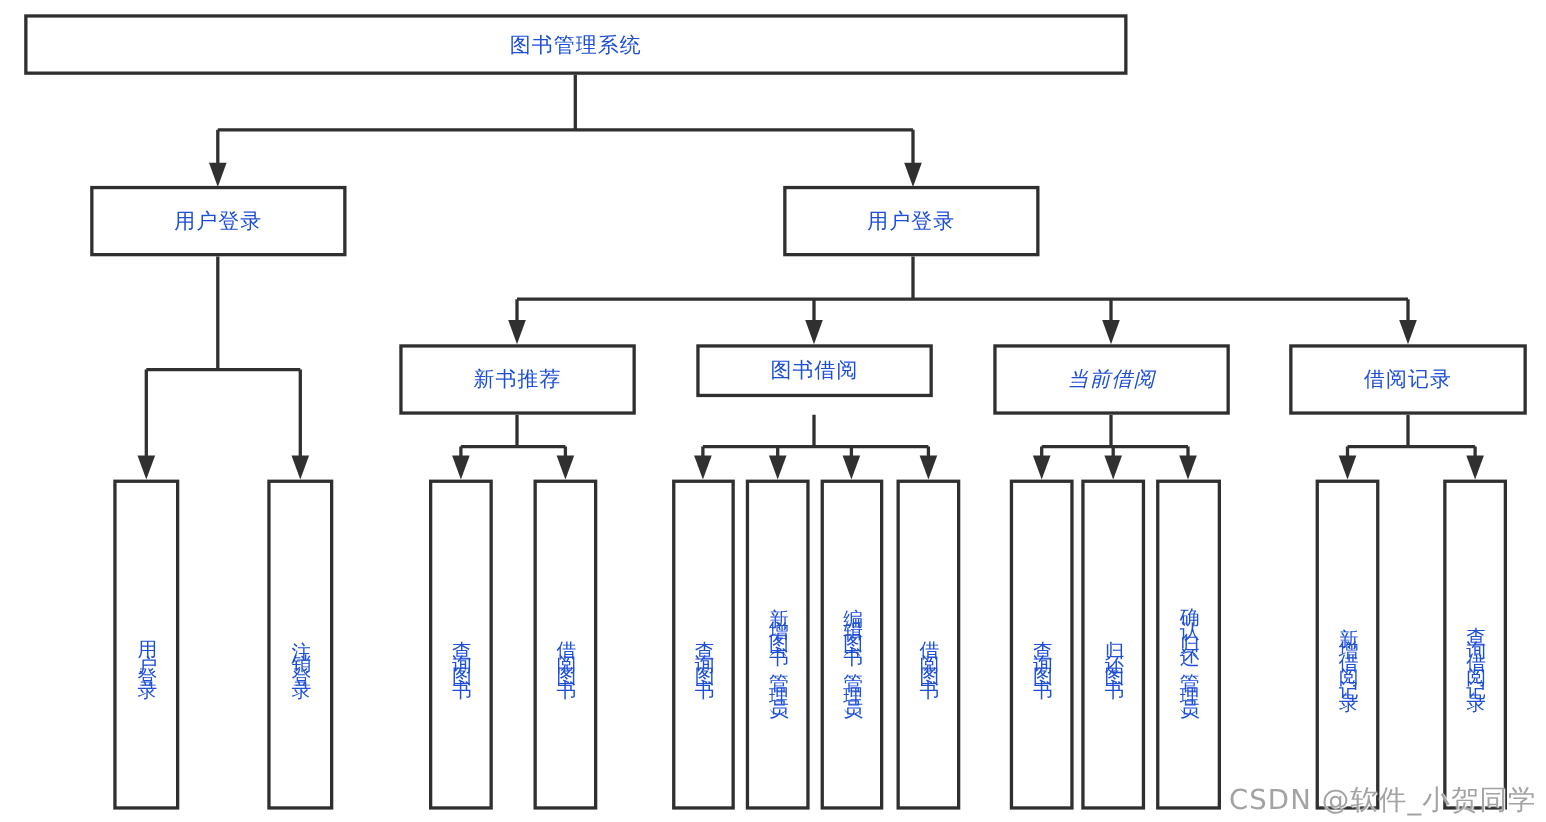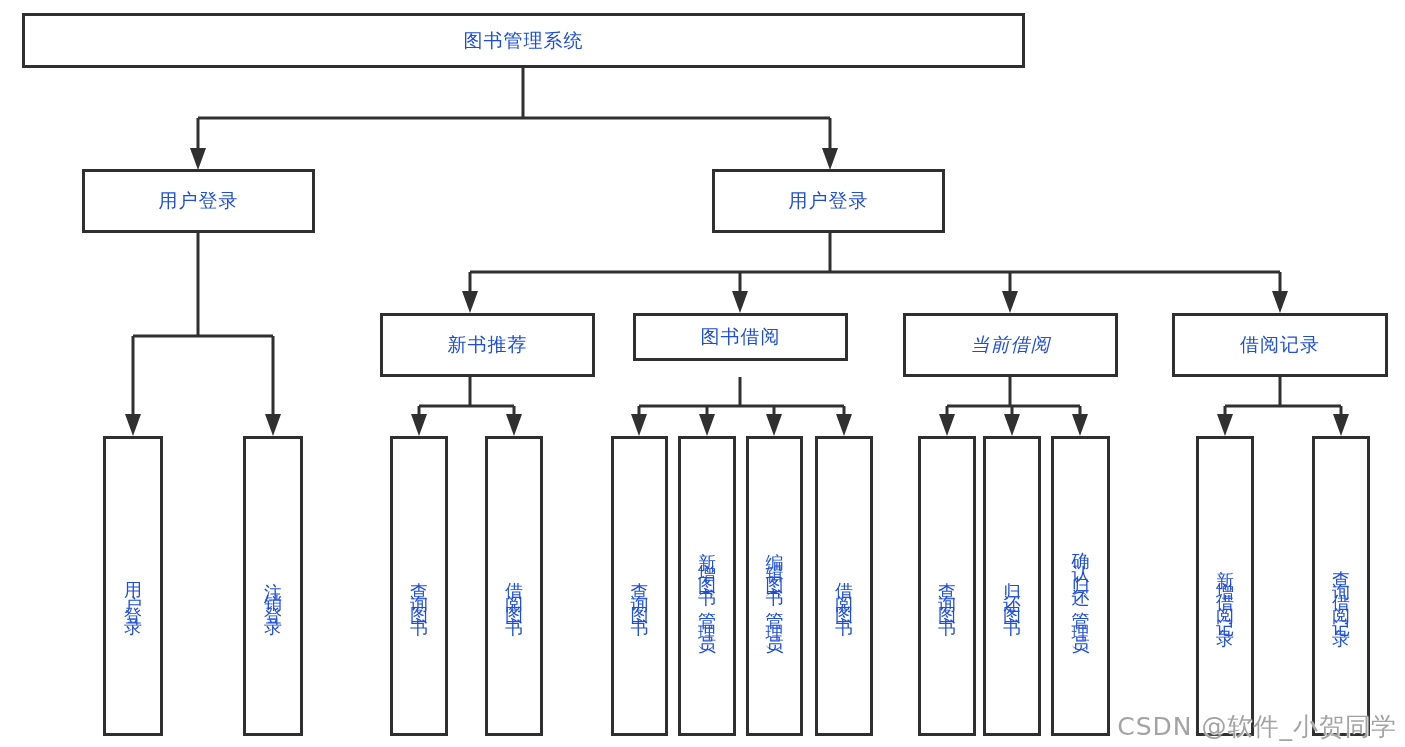--- a/index.html
+++ b/index.html
@@ -102,21 +102,21 @@
     <span>图书管理系统</span>
   </div>
 
   <div class="node hnode" style="left:82px; top:169px; width:233px; height:64px;">
     <span>用户登录</span>
   </div>
   <div class="node hnode" style="left:712px; top:169px; width:233px; height:64px;">
     <span>用户登录</span>
   </div>
 
-  <div class="node hnode" style="left:380px; top:313px; width:215px; height:64px;">
+  <div class="node hnode" style="left:363px; top:313px; width:215px; height:64px;">
     <span>新书推荐</span>
   </div>
   <div class="node hnode" style="left:633px; top:313px; width:215px; height:48px;">
     <span>图书借阅</span>
   </div>
   <div class="node hnode" style="left:903px; top:313px; width:215px; height:64px;font-style:italic;">
     <span>当前借阅</span>
   </div>
   <div class="node hnode" style="left:1172px; top:313px; width:216px; height:64px;">
     <span>借阅记录</span>

